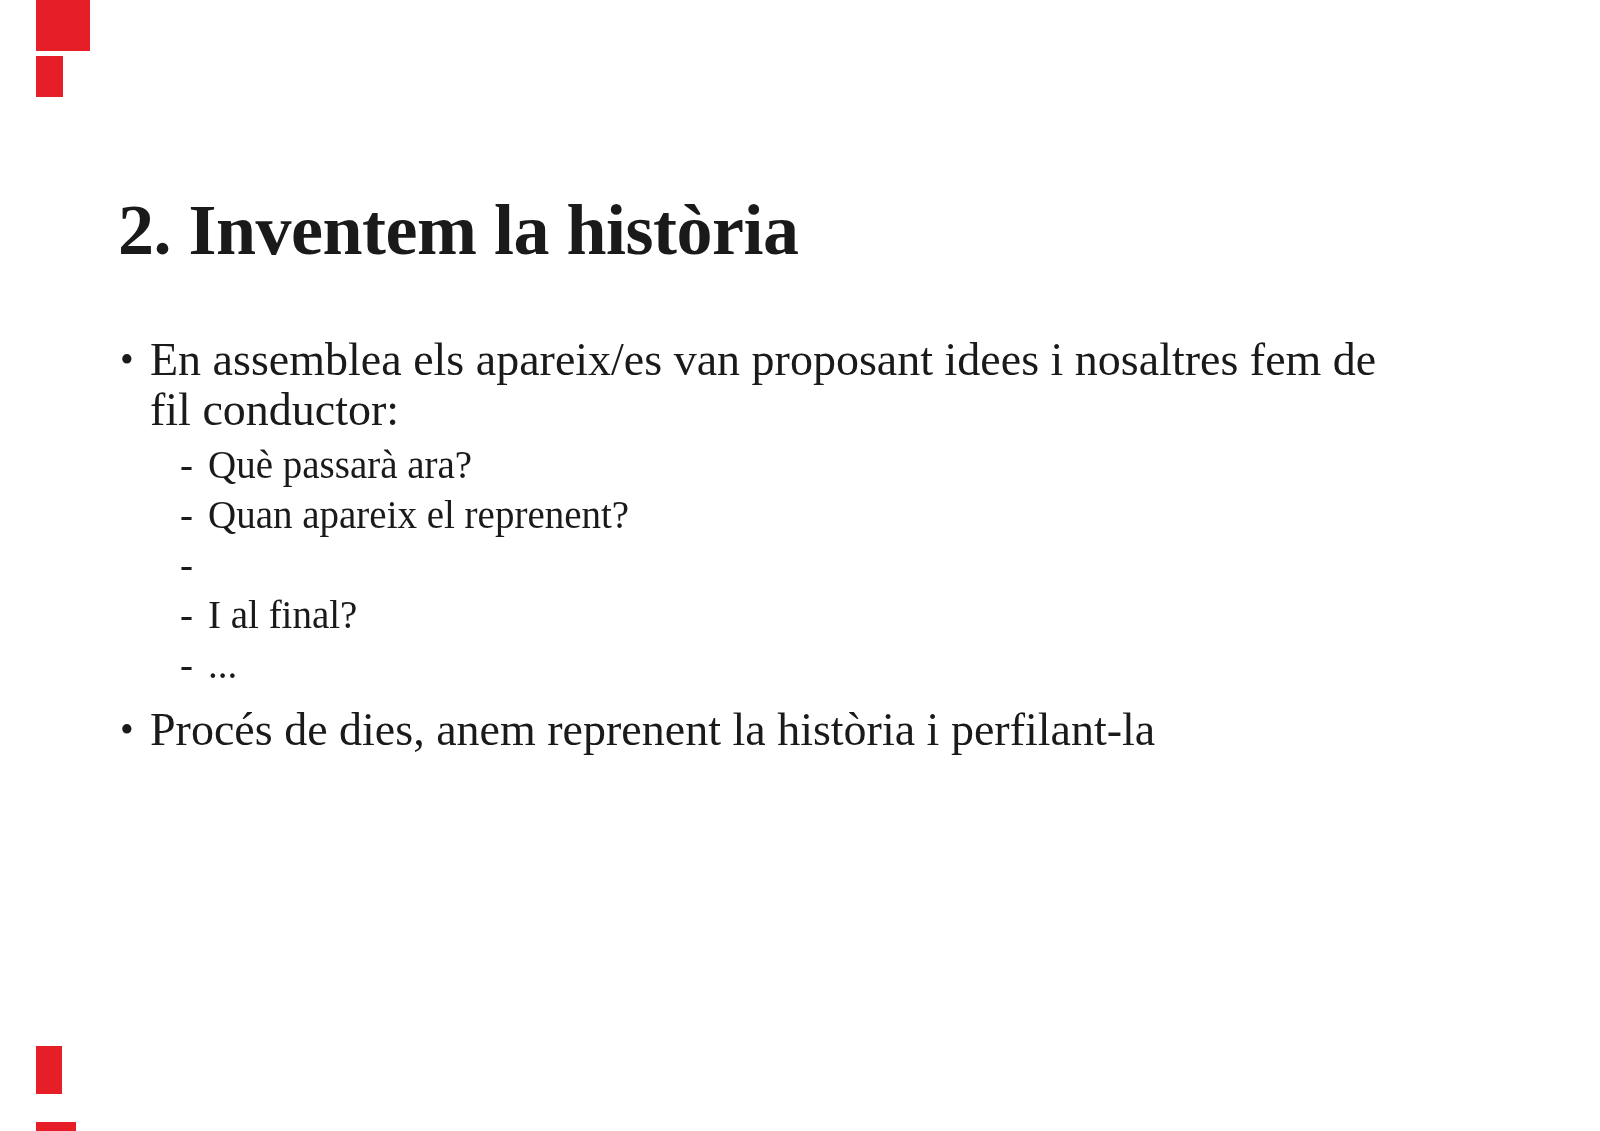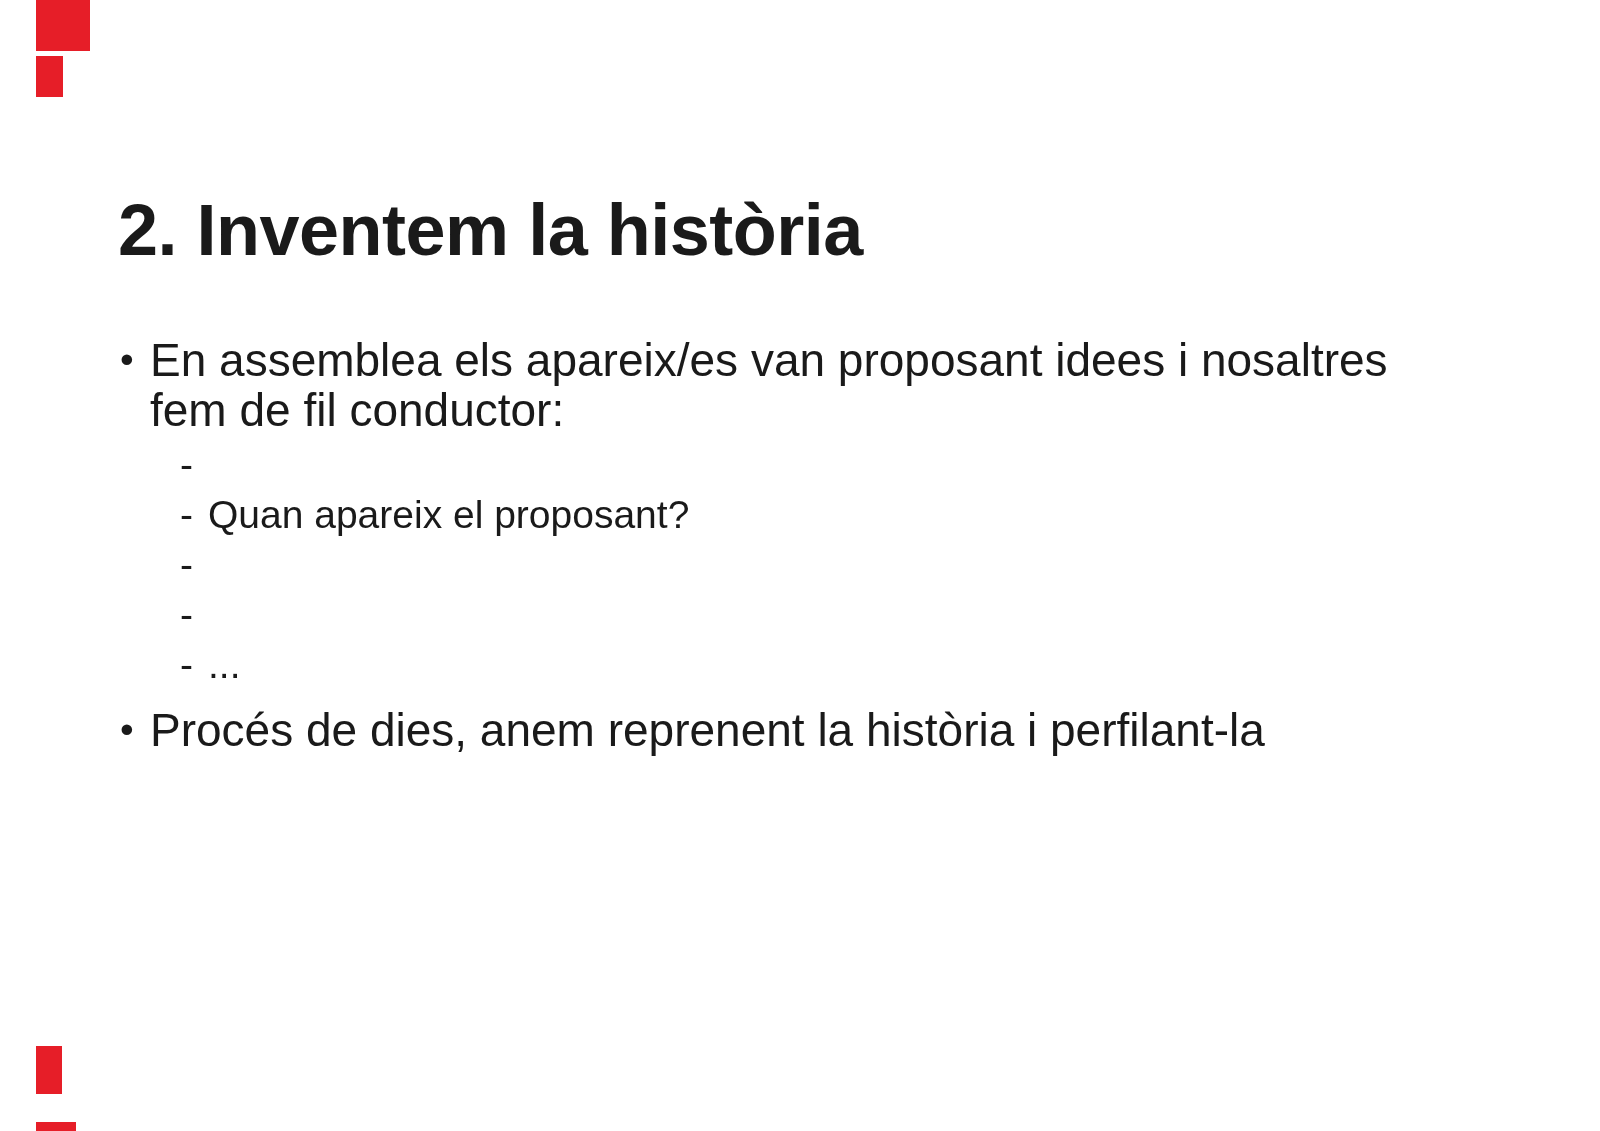--- a/index.html
+++ b/index.html
@@ -5,21 +5,21 @@
   html, body {
     margin: 0;
     padding: 0;
   }
   .slide {
     position: relative;
     width: 1583px;
     height: 1131px;
     background: var(--background, #ffffff);
     color: var(--text, #1a1a1a);
-    font-family: Liberation Sans, sans-serif;
+    font-family: Liberation Serif, serif;
     overflow: hidden;
   }
   .title {
     position: absolute;
     left: 118px;
     top: 192px;
     margin: 0;
     font-size: 72px;
     font-weight: bold;
     line-height: 76px;
@@ -84,30 +84,32 @@
   <h1 class="title">2. Inventem la història</h1>
 
   <div class="bullet b1">
     <span class="glyph">•</span>
     <span class="text">En assemblea els apareix/es van proposant idees i nosaltres fem de fil conductor:</span>
   </div>
 
   <div class="sublist">
     <div class="subrow">
       <span class="dash">-</span>
+      <span>Què passarà ara?</span>
     </div>
     <div class="subrow">
       <span class="dash">-</span>
-      <span>Quan apareix el proposant?</span>
+      <span>Quan apareix el reprenent?</span>
     </div>
     <div class="subrow">
       <span class="dash">-</span>
     </div>
     <div class="subrow">
       <span class="dash">-</span>
+      <span>I al final?</span>
     </div>
     <div class="subrow">
       <span class="dash">-</span>
       <span>...</span>
     </div>
   </div>
 
   <div class="bullet b2">
     <span class="glyph">•</span>
     <span class="text">Procés de dies, anem reprenent la història i perfilant-la</span>

